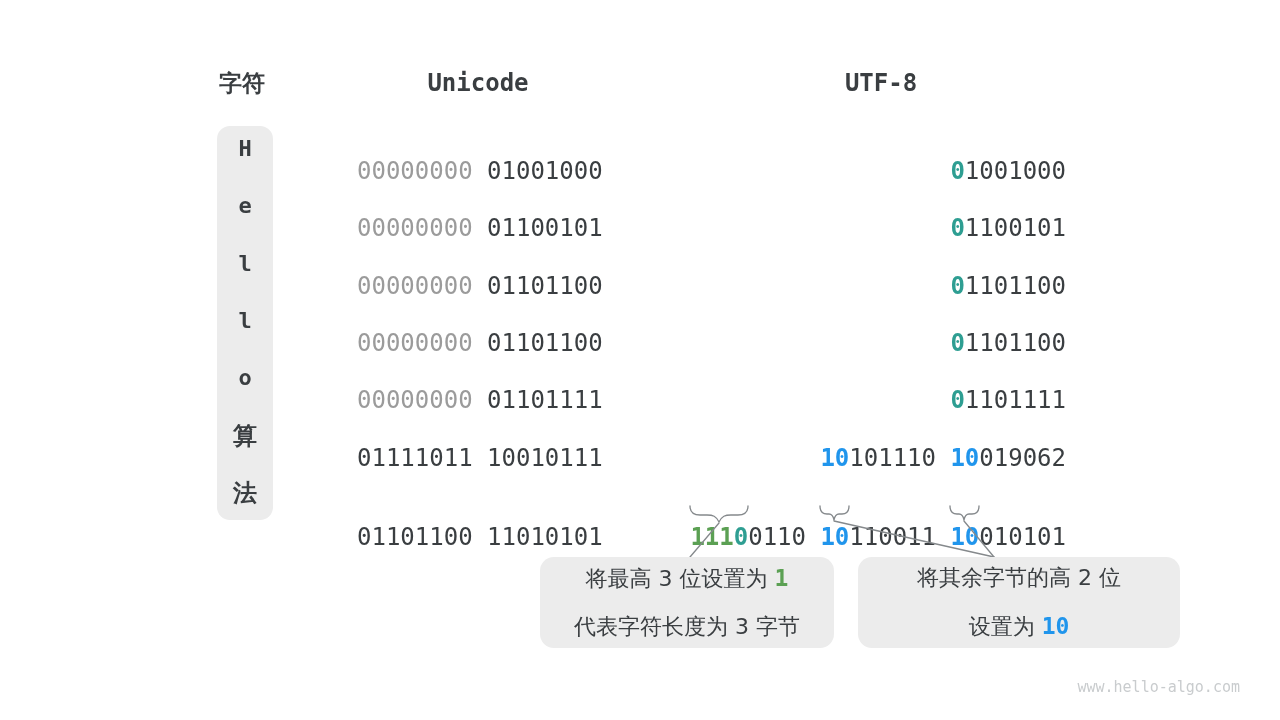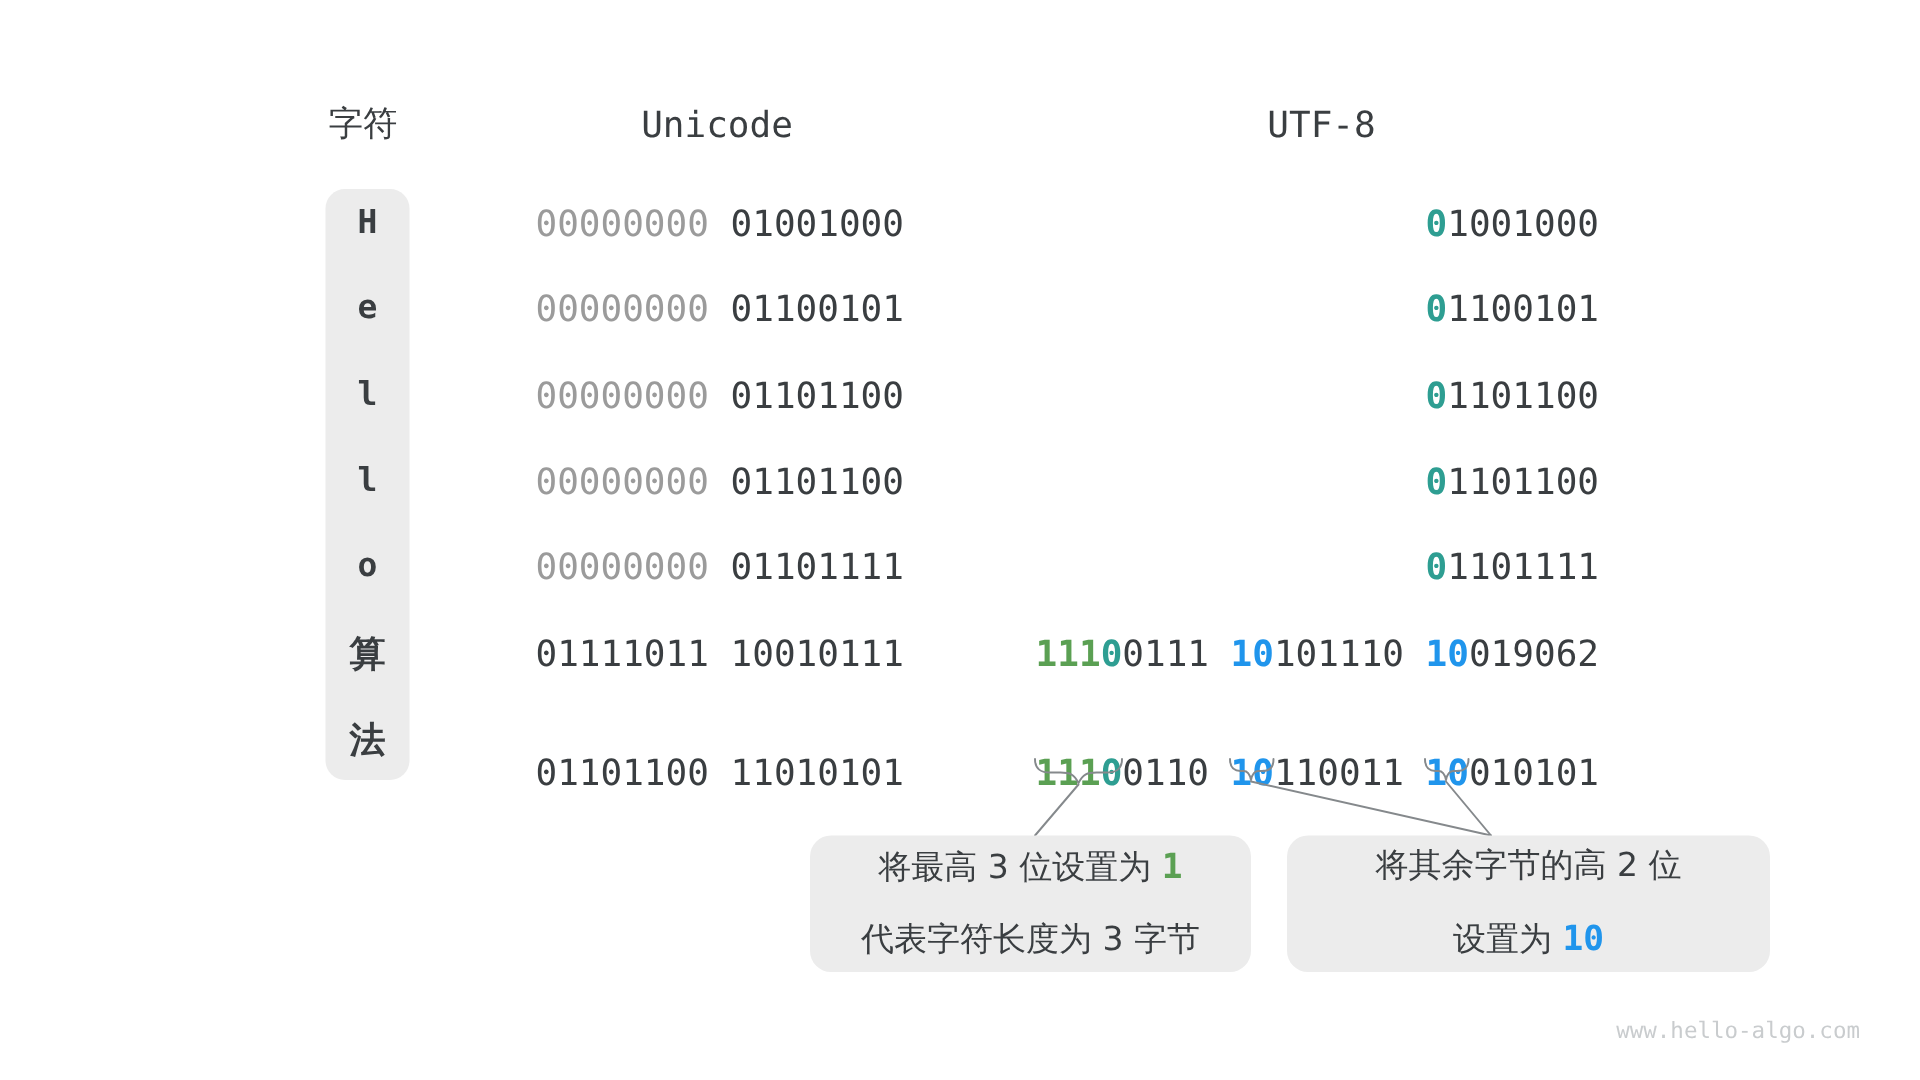--- a/index.html
+++ b/index.html
@@ -5,36 +5,36 @@
   html,body{margin:0;padding:0;}
   body{
     width:1280px;height:720px;position:relative;overflow:hidden;
     background:#ffffff;
     font-family:"DejaVu Sans", sans-serif;
     color:#3a3e41;
   }
   .hdr{
     position:absolute;top:68px;height:30px;line-height:30px;
     transform:translateX(-50%);
-    font-weight:normal;white-space:nowrap;
+    font-weight:bold;white-space:nowrap;
   }
   .hdr-cjk{font-size:23px;}
   .hdr-mono{font-size:24px;font-family:"DejaVu Sans Mono","Liberation Mono",monospace;}
   .pill{
     position:absolute;left:217px;top:126px;width:56px;height:394px;
     background:#ececec;border-radius:13px;
   }
   .pchar{
     position:absolute;left:245px;height:32px;line-height:32px;
     transform:translateX(-50%);
     font-weight:bold;text-align:center;white-space:nowrap;
   }
   .pchar.latin{font-size:22px;font-family:"DejaVu Sans Mono","Liberation Mono",monospace;}
   .pchar.cjk{font-size:24px;}
-  .row{position:absolute;left:0;width:1280px;height:32px;}
+  .row{position:absolute;left:0;width:1280px;height:32px;margin-top:22px;}
   .cell{position:absolute;top:0;height:32px;line-height:32px;
     font-family:"DejaVu Sans Mono","Liberation Mono",monospace;
     font-size:24px;color:#3a3e41;}
   .u-cell{left:357px;white-space:pre;}
   .u-gray{color:#9b9b9b;}
   .utf8-cell{right:214px;display:flex;}
   .byte{white-space:pre;}
   .byte + .byte{margin-left:14.4px;}
   .teal{color:#2e9e92;font-weight:bold;}
   .green{color:#5ba053;font-weight:bold;}
@@ -100,21 +100,20 @@
 <div class="row" style="top:362px">
   <div class="cell u-cell"><span class="u-gray">00000000</span><span> 01101111</span></div>
   <div class="cell utf8-cell">
       <span class="byte"><span class="teal">0</span><span>1101111</span></span>
     </div>
 </div>
 
 <div class="row" style="top:420px">
   <div class="cell u-cell"><span class="u-gray"></span><span>01111011 10010111</span></div>
   <div class="cell utf8-cell">
-    <span class="byte"><span class="green">111</span><span class="teal">0</span><span>0111</span></span>
     <span class="byte"><span class="blue">10</span><span>101110</span></span>
     <span class="byte"><span class="blue">10</span><span>019062</span></span>
   </div>
 </div>
 
 <div class="row" style="top:499px">
   <div class="cell u-cell"><span class="u-gray"></span><span>01101100 11010101</span></div>
   <div class="cell utf8-cell">
     <span class="byte"><span class="green">111</span><span class="teal">0</span><span>0110</span></span>
     <span class="byte"><span class="blue">10</span><span>110011</span></span>

